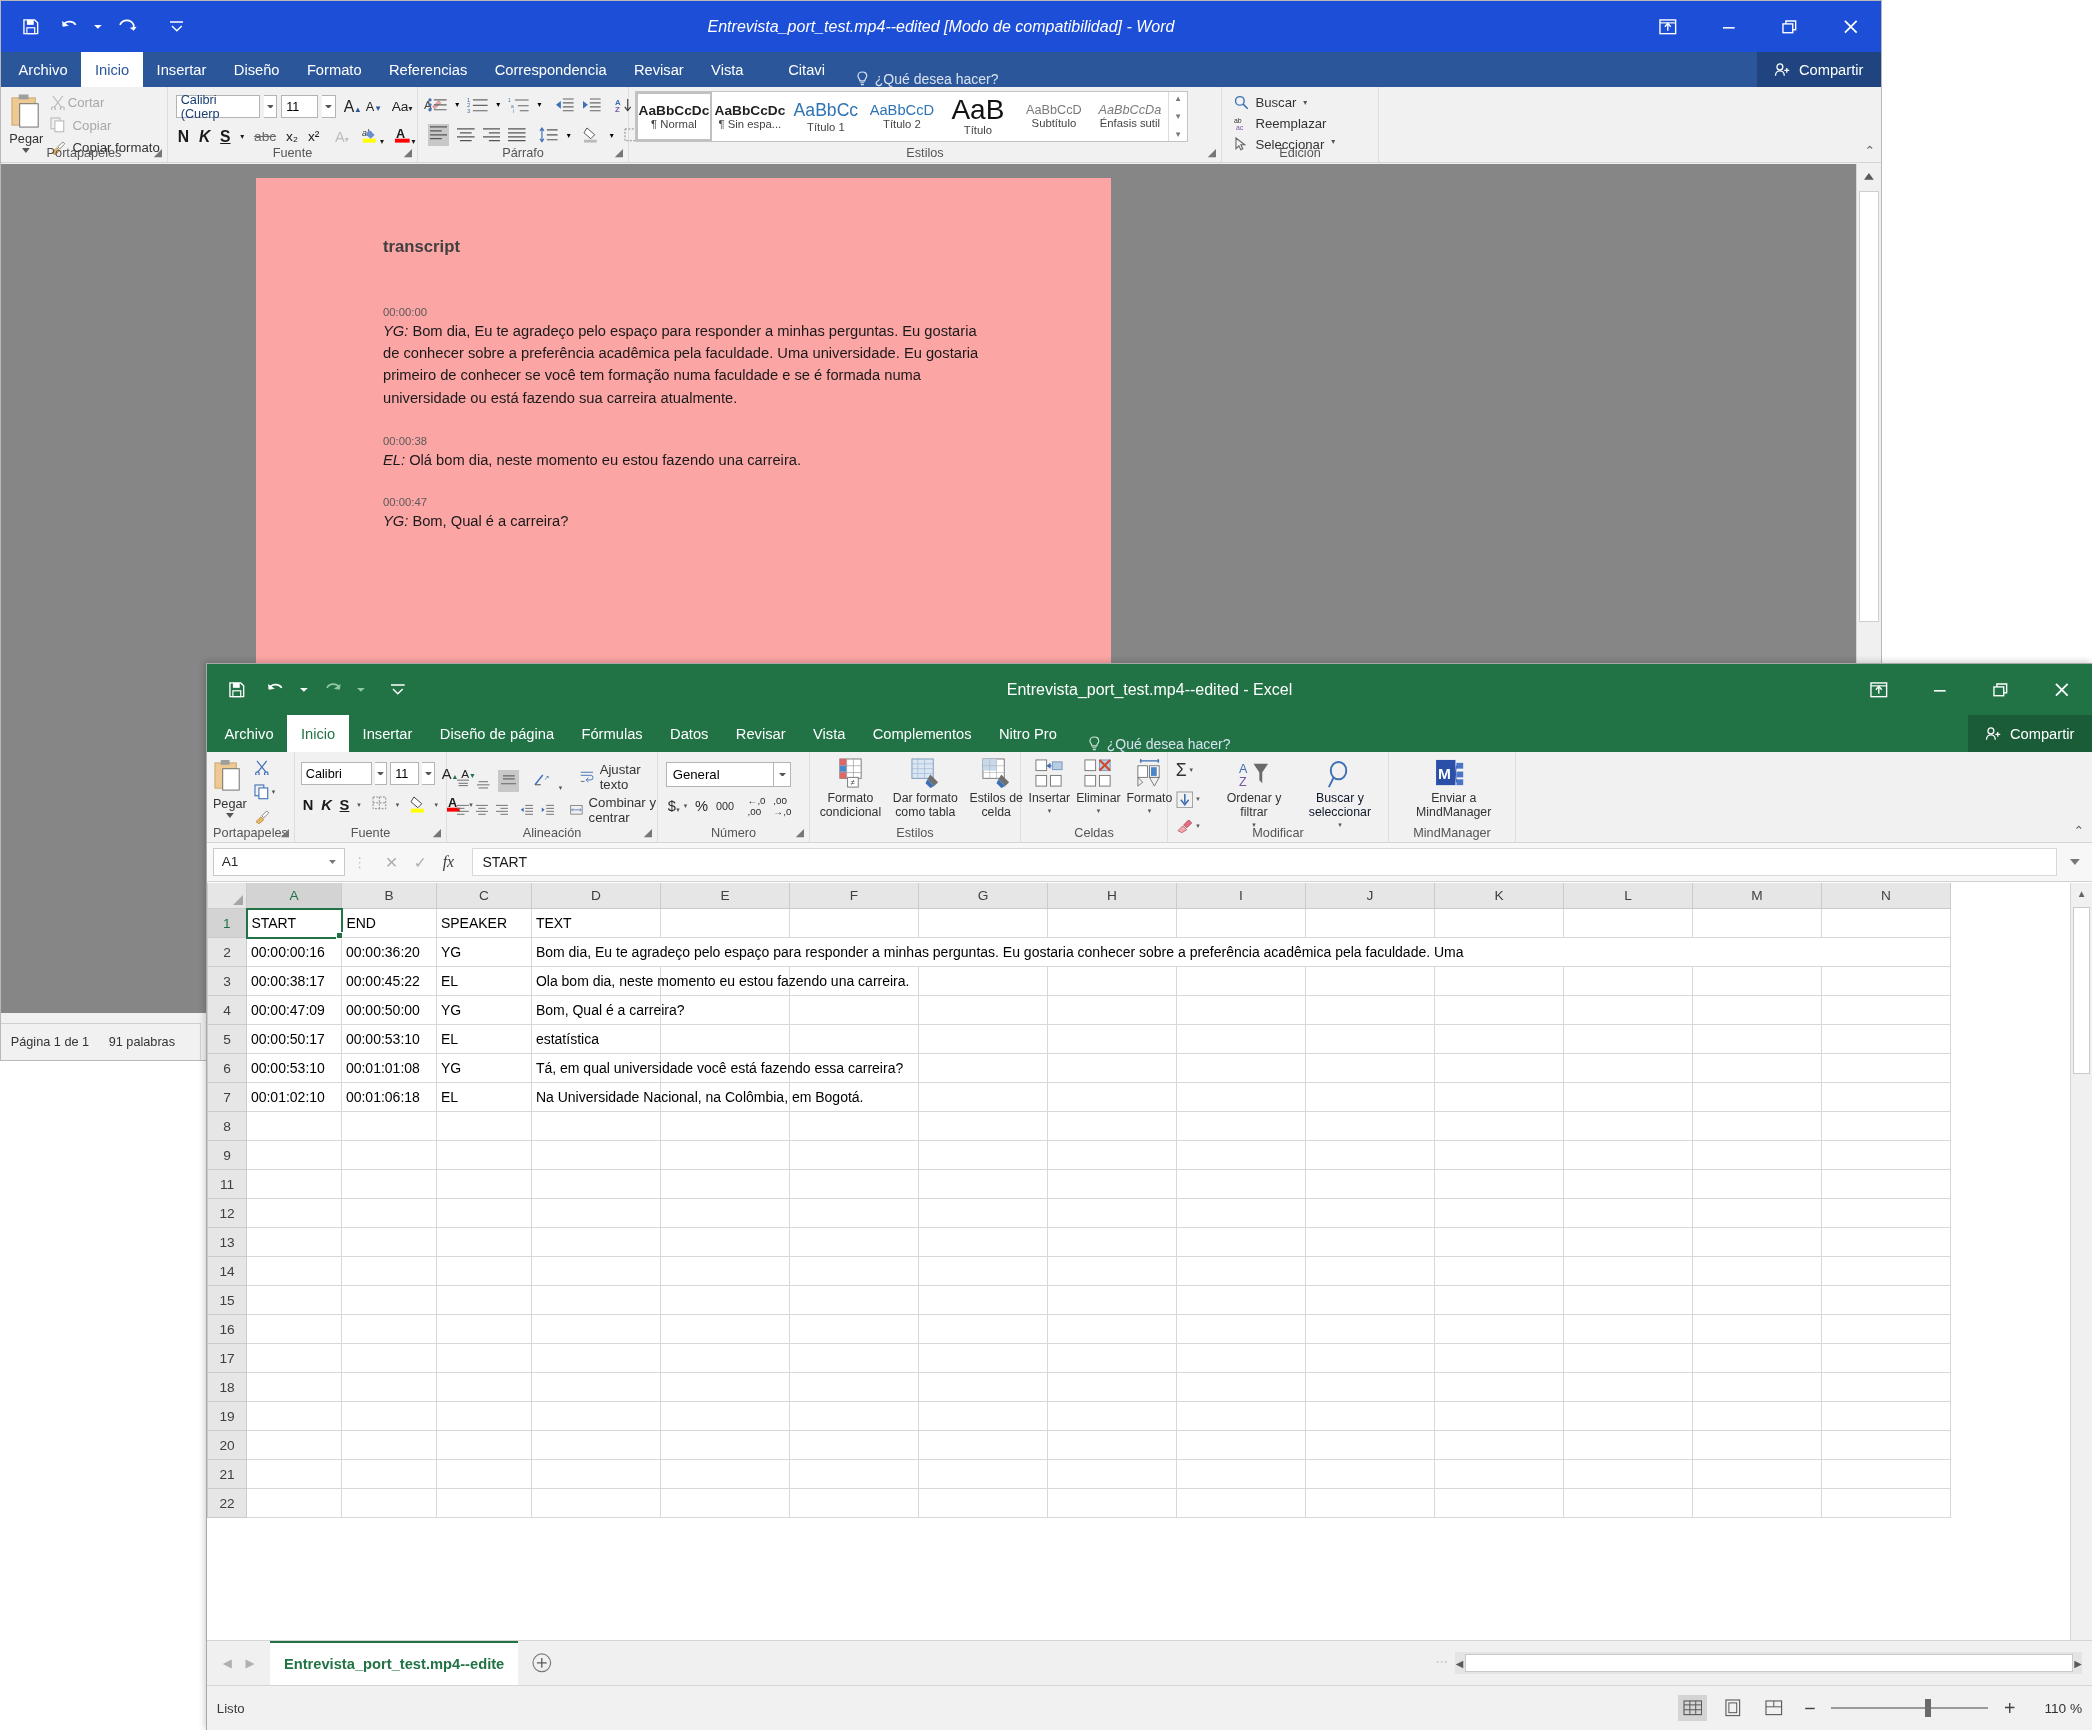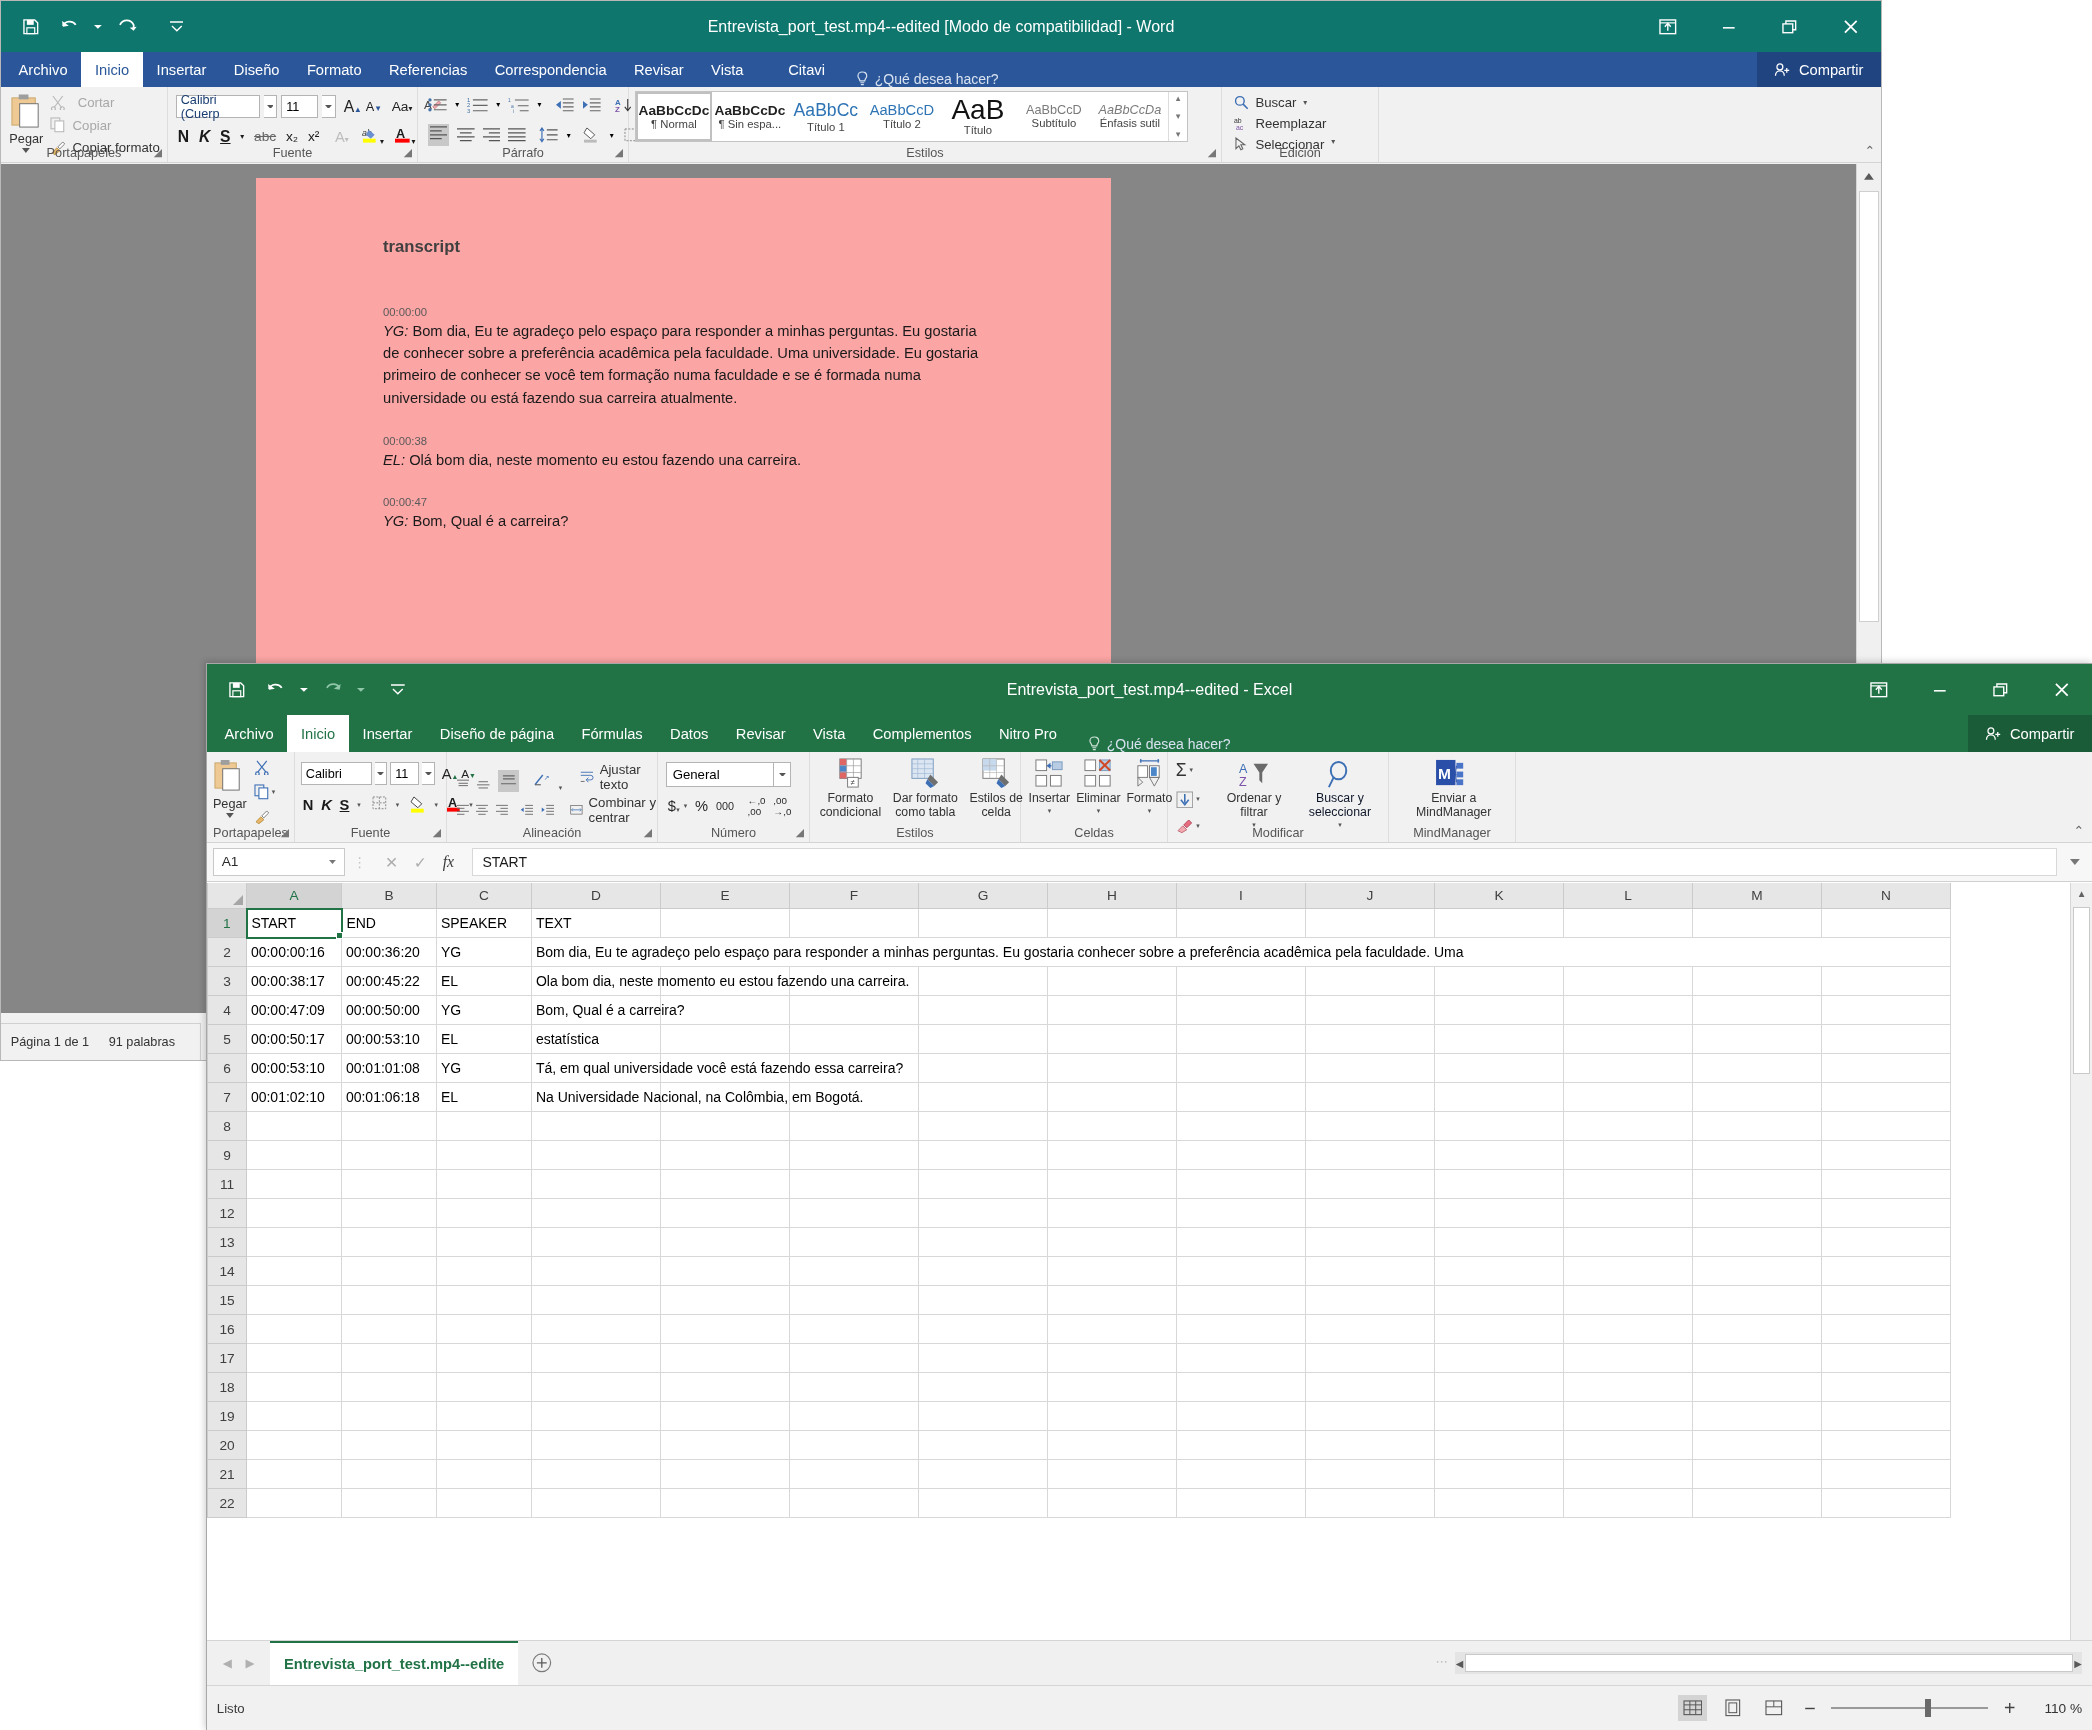--- a/index.html
+++ b/index.html
@@ -13,21 +13,21 @@
   .screen { position: relative; width: 2093px; height: 1731px; background:#fff; }
 
   
   .word-win {
     position: absolute; left: 0; top: 0; width: 1882px; height: 1061px;
     background: #f1f1f1;
     border: 1px solid #b8b8b8;
     overflow: hidden;
   }
   .word-title {
-    height: 51px; background: #0f766e; position: relative; color: #fff;
+    height: 51px; background: #1d4ed8; position: relative; color: #fff; font-style: italic;
   }
   .qat { position: absolute; left: 13.7px; top: 0; height: 51px; display: flex; align-items: center; gap: 5.9px; }
   .qat-btn { width: 33px; height: 33px; display:flex; align-items:center; justify-content:center; color:#fff; }
   .qat-btn svg { display:block; }
   .word-title-text {
     position: absolute; left: 0; right: 0; top: 0; height: 51px;
     display: flex; align-items: center; justify-content: center;
     font-size: 16px; color: #ffffff;
   }
   .win-ctrls { position: absolute; right: 0; top: 0; height: 51px; display: flex; align-items: center; }
@@ -289,21 +289,21 @@
             <rect x="3" y="5" width="24" height="28" fill="#eec993" stroke="#c9a76b"></rect>
             <rect x="10" y="1.5" width="10" height="5" fill="#9e9e9e"></rect>
             <rect x="11" y="11" width="19" height="24" fill="#fff" stroke="#6f6f6f"></rect>
           </svg>
           <span style="font-size:12.7px;color:#333">Pegar</span>
           <svg width="7.8" height="4.9" viewBox="0 0 8 5">
               <path d="M0 0 L4 5 L8 0z" fill="#555"></path>
             </svg>
         </div>
         <div style="position:absolute; left:49px; top:7.8px; display:flex; flex-direction:column; gap:6.9px">
-          <div style="display:flex;align-items:center;gap:12px">
+          <div style="display:flex;align-items:center;gap:2px">
             <svg width="15.7" height="15.7" viewBox="0 0 16 16">
                 <path d="M3 1 L12 13 M13 1 L4 13" stroke="#b9b9b9" stroke-width="1.2" fill="none"></path>
                 <circle cx="3.5" cy="14" r="2" fill="none" stroke="#b9b9b9" stroke-width="1.2"></circle>
                 <circle cx="12.5" cy="14" r="2" fill="none" stroke="#b9b9b9" stroke-width="1.2"></circle>
               </svg>
             <span style="font-size:13.2px;color:#a8a8a8">Cortar</span>
           </div>
           <div style="display:flex;align-items:center;gap:6.9px">
             <svg width="15.7" height="15.7" viewBox="0 0 16 16">
                 <rect x="1" y="1" width="9" height="11" fill="none" stroke="#b9b9b9" stroke-width="1.1"></rect>

